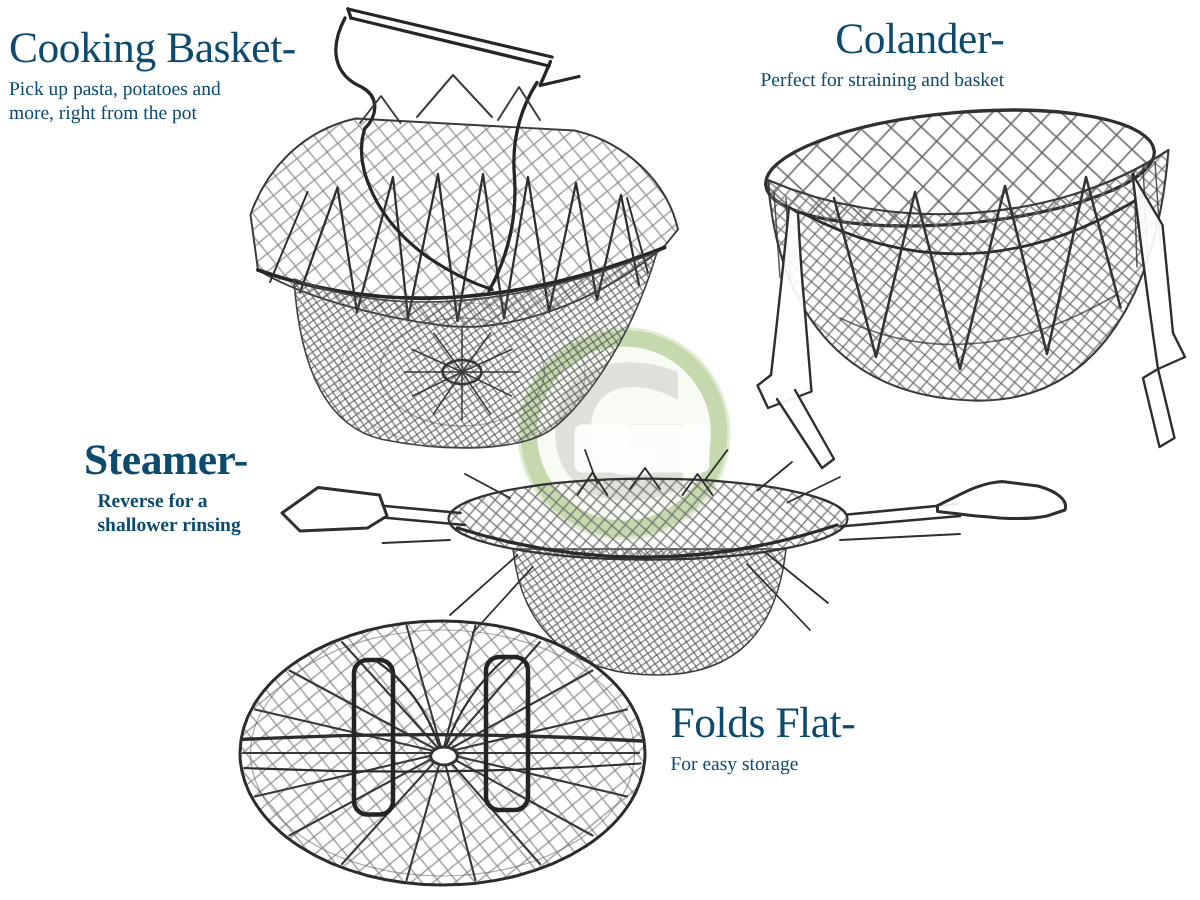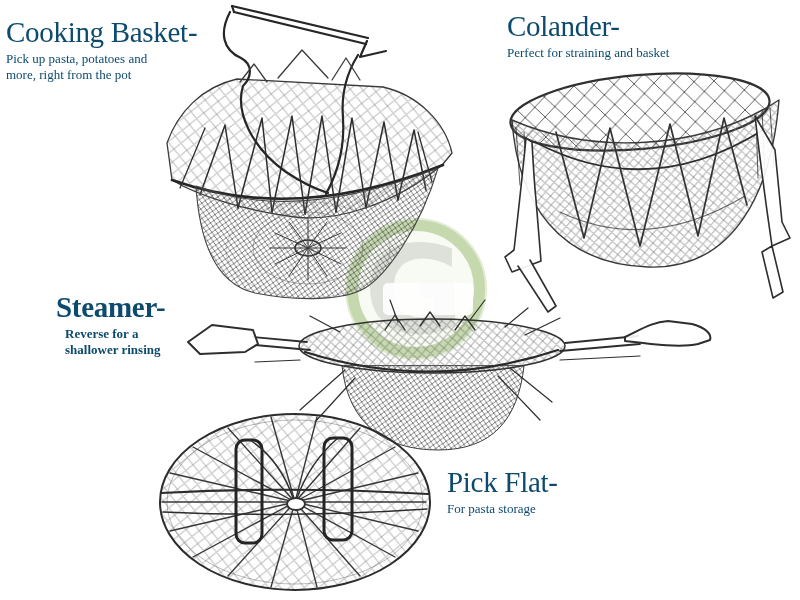--- a/index.html
+++ b/index.html
@@ -5,21 +5,21 @@
   html,body{margin:0;padding:0;}
   .stage{
     position:relative;width:800px;height:600px;background:#ffffff;overflow:hidden;
     font-family:"Liberation Serif","DejaVu Serif",serif;
   }
   .stage svg.photo{position:absolute;left:0;top:0;}
   .note{position:absolute;color:#0c4a6e;}
   .note .title{font-size:29px;letter-spacing:-0.3px;line-height:1.12;white-space:pre;}
   .note .desc{font-size:13px;line-height:1.22;white-space:pre-line;margin-top:3px;}
   .note-cooking{left:6px;top:16px;}
-  .note-colander{left:507px;top:10px;}
+  .note-colander{left:507px;top:10px;text-align:right;}
   .note-steamer{left:56px;top:291px;font-weight:bold;}
   .note-steamer .desc{margin-left:9px;}
   .note-folds{left:447px;top:466px;}
 </style>
 </head>
 <body>
 
 <div class="stage">
 
   <svg class="photo" width="800" height="600" viewBox="0 0 800 600">
@@ -211,17 +211,17 @@
     <div class="desc">Perfect for straining and basket</div>
   </div>
 
   <div class="note note-steamer">
     <div class="title">Steamer-</div>
     <div class="desc">Reverse for a
 shallower rinsing</div>
   </div>
 
   <div class="note note-folds">
-    <div class="title">Pick Flat-</div>
-    <div class="desc">For pasta storage</div>
+    <div class="title">Folds Flat-</div>
+    <div class="desc">For easy storage</div>
   </div>
 
 </div>
 
 </body></html>

